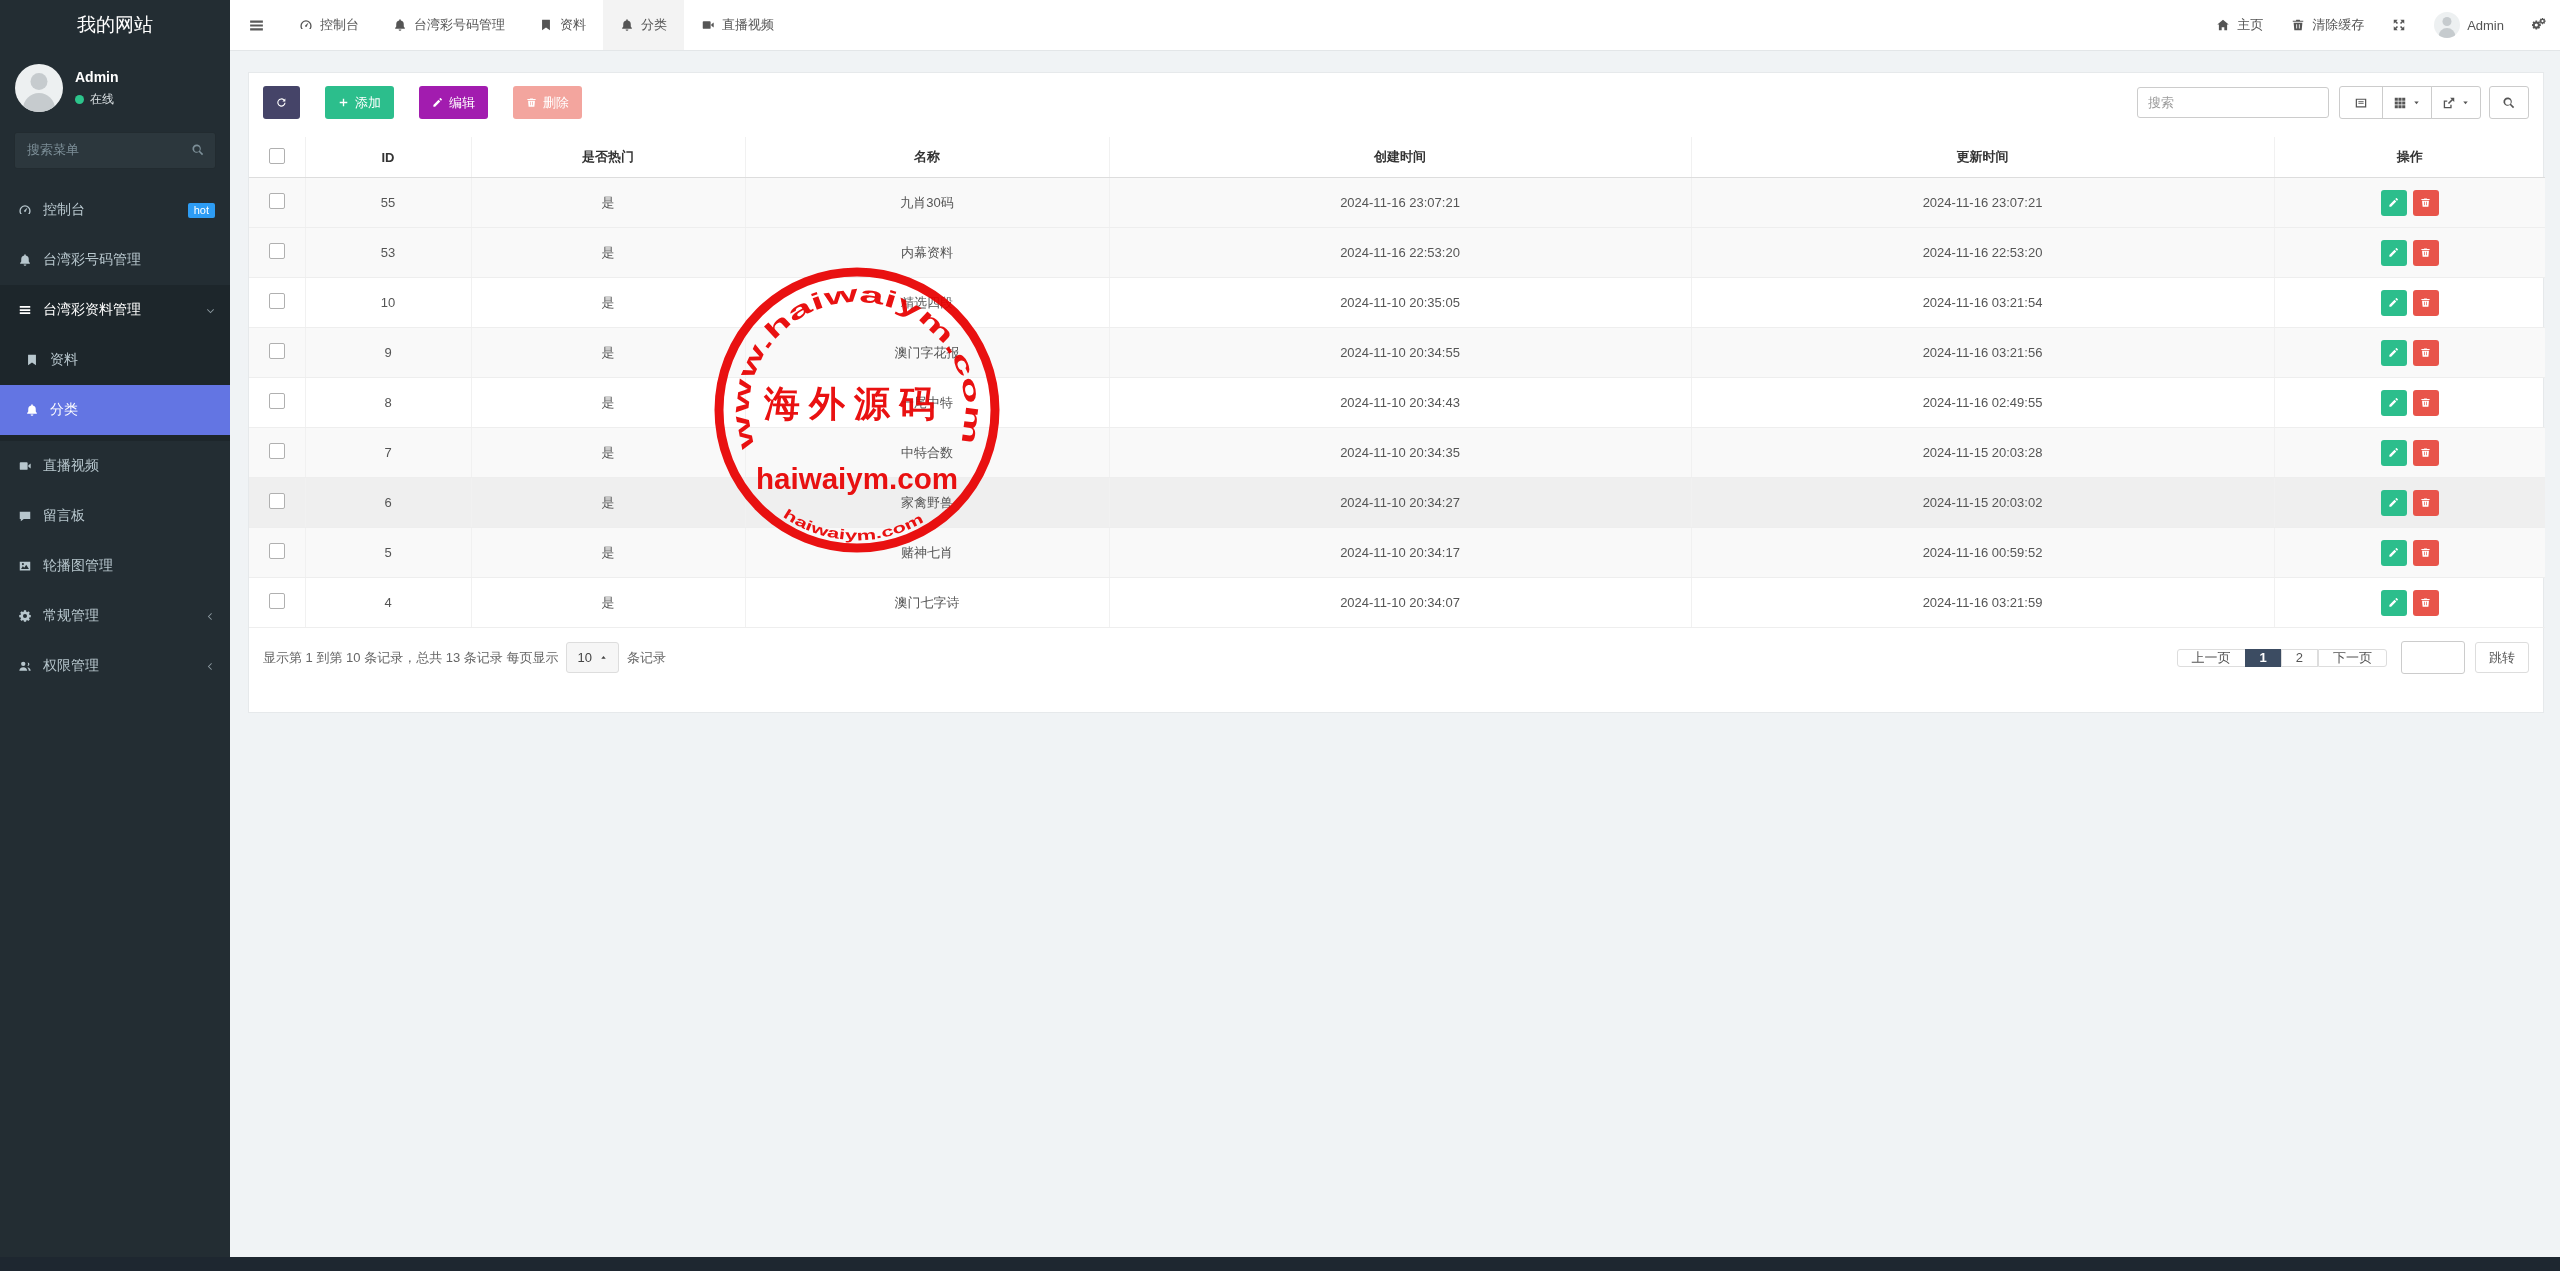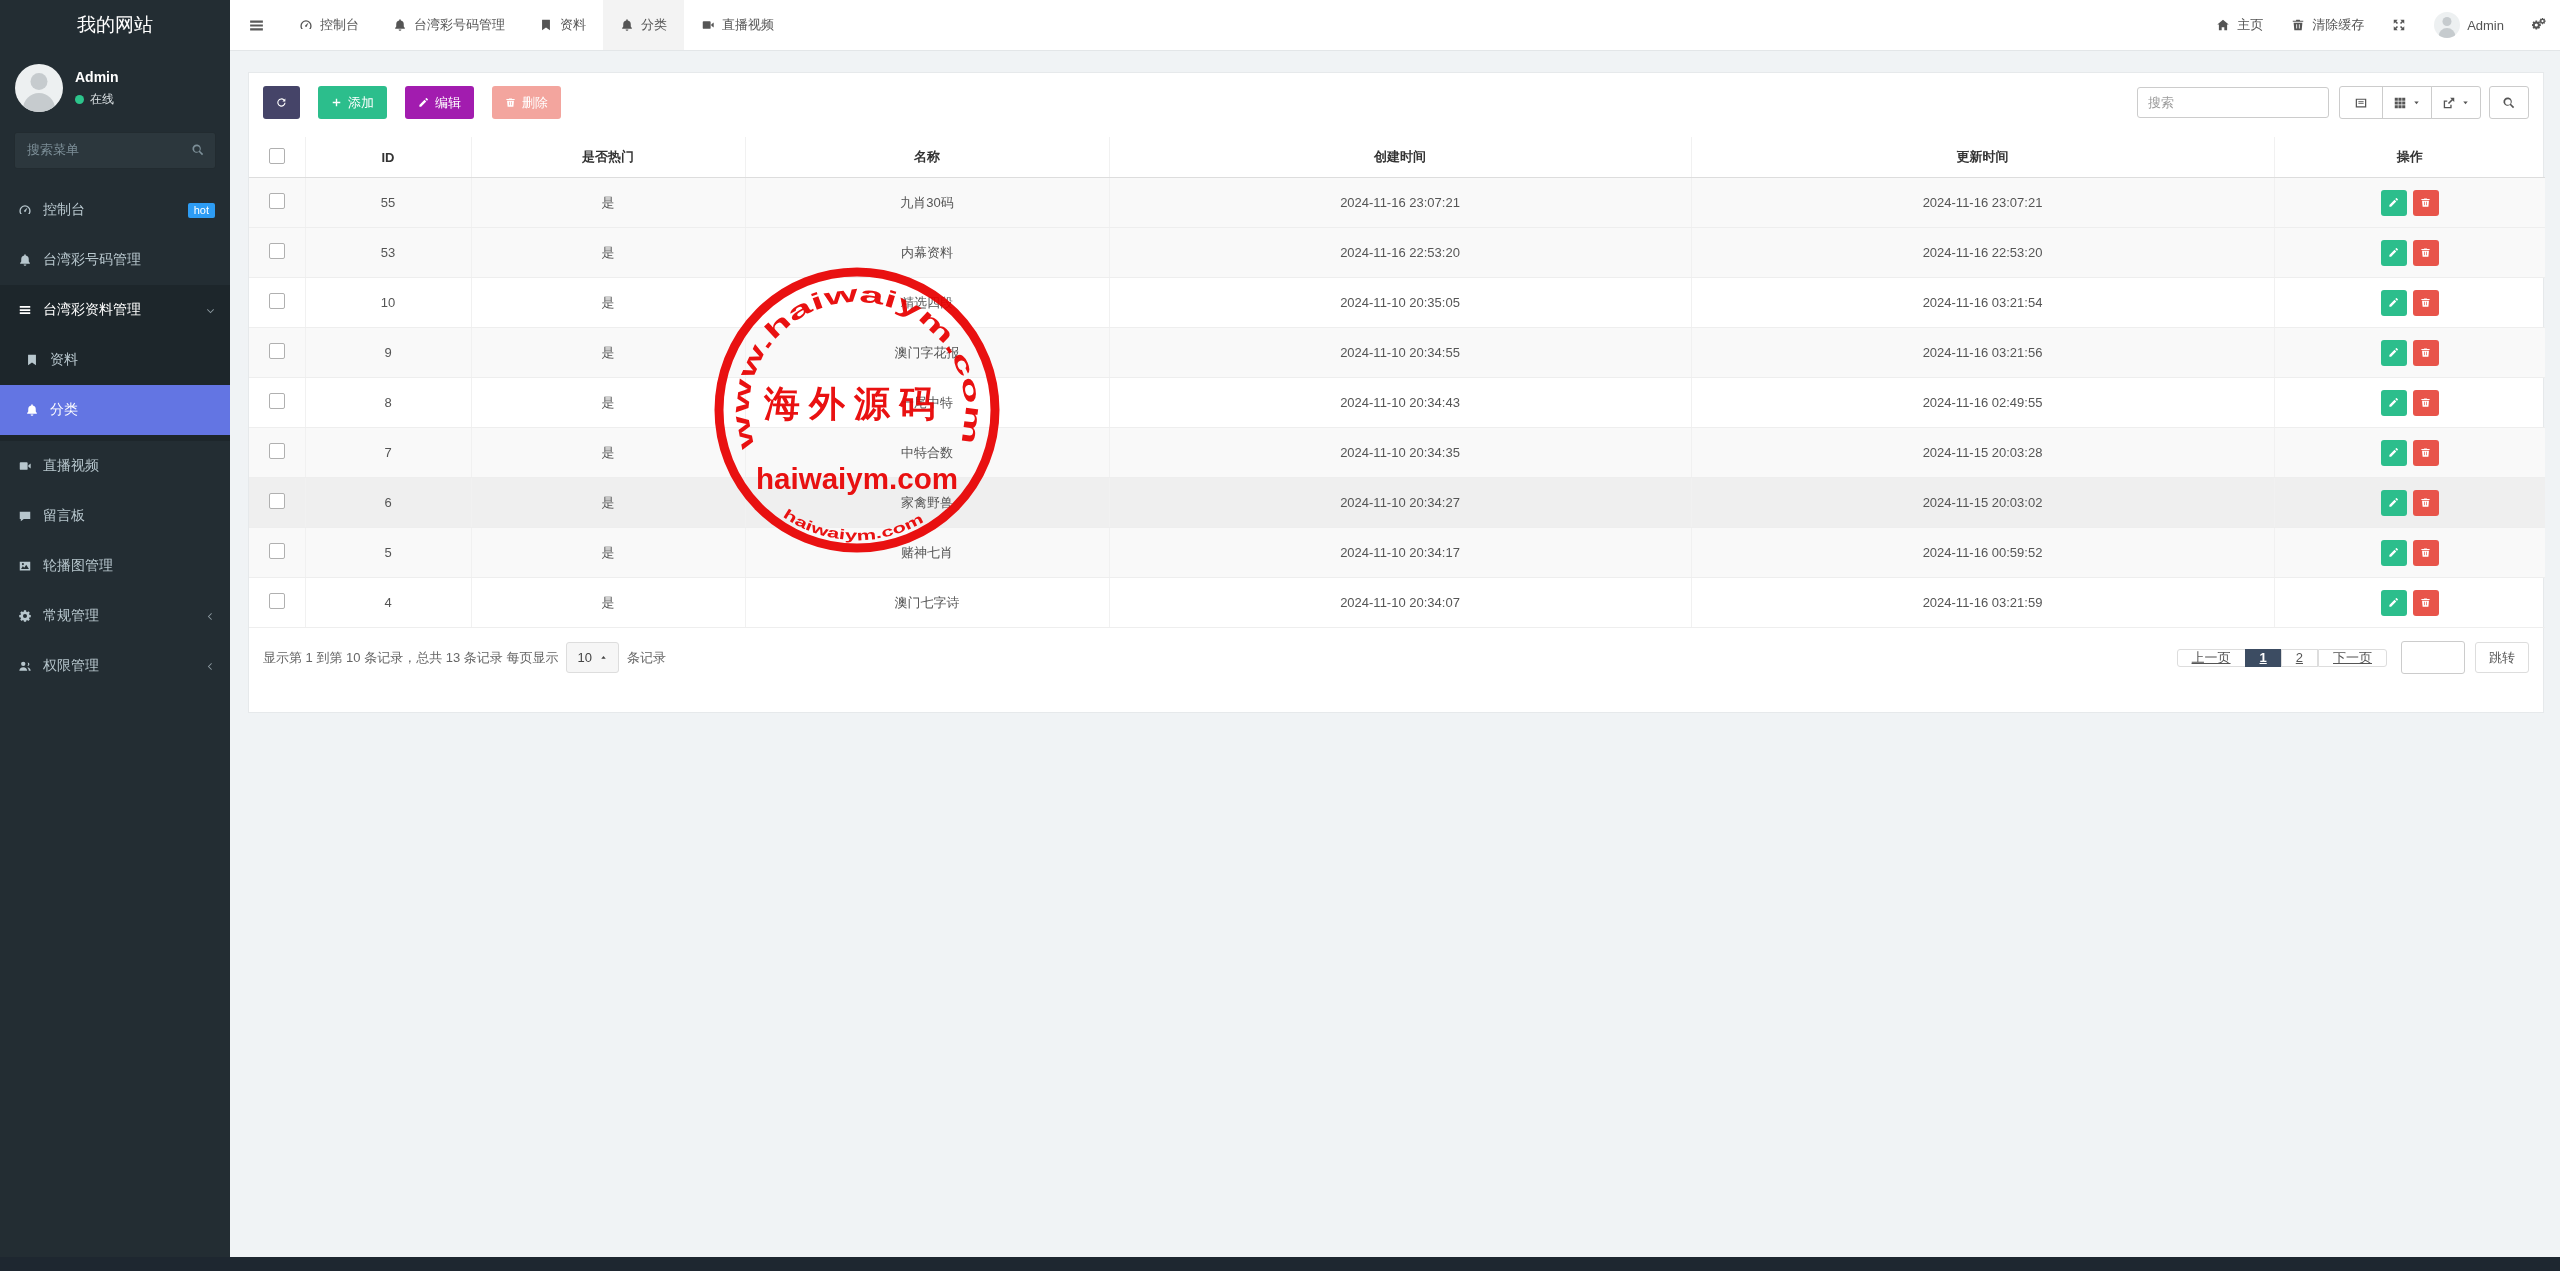--- a/index.html
+++ b/index.html
@@ -44,21 +44,21 @@
   .tab{display:flex;align-items:center;gap:7px;padding:0 17px;color:#555;cursor:pointer;}
   .tab.active{background:#f3f3f3;}
   .nav-right{margin-left:auto;display:flex;align-items:stretch;}
   .nav-link{display:flex;align-items:center;gap:7px;padding:0 14px;color:#555;cursor:pointer;}
 
   
   .panel{position:absolute;left:248px;top:72px;width:2296px;height:641px;background:#fff;
          border:1px solid #e6e9eb;box-sizing:border-box;z-index:2;}
   .toolbar{display:flex;align-items:center;padding:13px 14px 9px;}
   .btn{height:33px;border:none;border-radius:3px;color:#fff;font-size:13px;display:inline-flex;align-items:center;
-       gap:6px;padding:0 13px;margin-right:18px;cursor:pointer;font-family:inherit;}
+       gap:6px;padding:0 13px;margin-right:25px;cursor:pointer;font-family:inherit;}
   .btn-dark{background:#454468;}
   .btn-green{background:#2cbe8c;}
   .btn-green.dis{background:#a21caf;}
   .btn-red.dis{background:#f3a59e;}
   .toolbar-right{margin-left:auto;display:flex;align-items:center;}
   .tbl-search{width:192px;height:31px;border:1px solid #ccc;border-radius:3px;padding:0 10px;font-size:13px;
               box-sizing:border-box;color:#555;font-family:inherit;outline:none;margin-right:10px;}
   .tbl-search::placeholder{color:#9a9a9a;}
   .bgroup{display:flex;}
   .wbtn{height:33px;min-width:44px;box-sizing:border-box;background:#fff;border:1px solid #ccc;color:#555;
@@ -81,21 +81,21 @@
            justify-content:center;margin:0 3px;cursor:pointer;vertical-align:middle;}
   .act-edit{background:#2cbe8c;}
   .act-del{background:#e8544a;}
 
   
   .pager{display:flex;align-items:center;padding:13px 14px;color:#666;}
   .psize{display:inline-flex;align-items:center;gap:7px;border:1px solid #ddd;background:#f6f6f6;border-radius:3px;
          height:29px;padding:0 10px;margin:0 8px;color:#444;cursor:pointer;}
   .pager-right{margin-left:auto;display:flex;align-items:center;}
   .pbtn{height:18px;min-width:20px;box-sizing:border-box;padding:0 14px;background:#fff;border:1px solid #ddd;color:#555;
-        display:inline-flex;align-items:center;justify-content:center;cursor:pointer;text-decoration:underline;}
+        display:inline-flex;align-items:center;justify-content:center;cursor:pointer;}
   .pbtn+.pbtn{margin-left:-1px;}
   .pbtn.first{border-radius:3px 0 0 3px;}
   .pbtn.last{border-radius:0 3px 3px 0;}
   .pbtn.active{background:#3c4c62;border-color:#3c4c62;color:#fff;font-weight:bold;}
   #page-btns{display:inline-flex;margin-left:-1px;}
   .jump-input{width:58px;height:29px;border:1px solid #ccc;border-radius:3px;margin-left:14px;outline:none;}
   .jump-btn{height:31px;box-sizing:border-box;padding:0 13px;border:1px solid #ddd;background:#fff;border-radius:3px;
             margin-left:10px;color:#555;display:inline-flex;align-items:center;cursor:pointer;}
 
   

